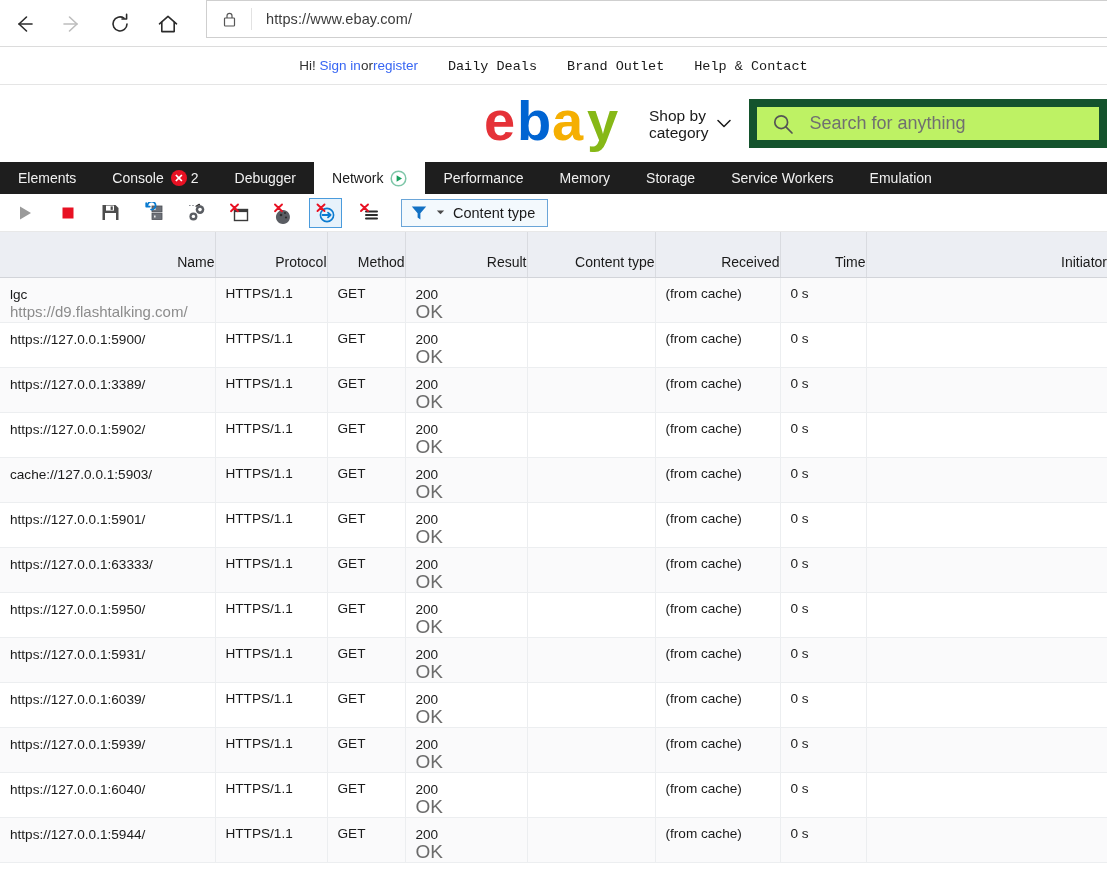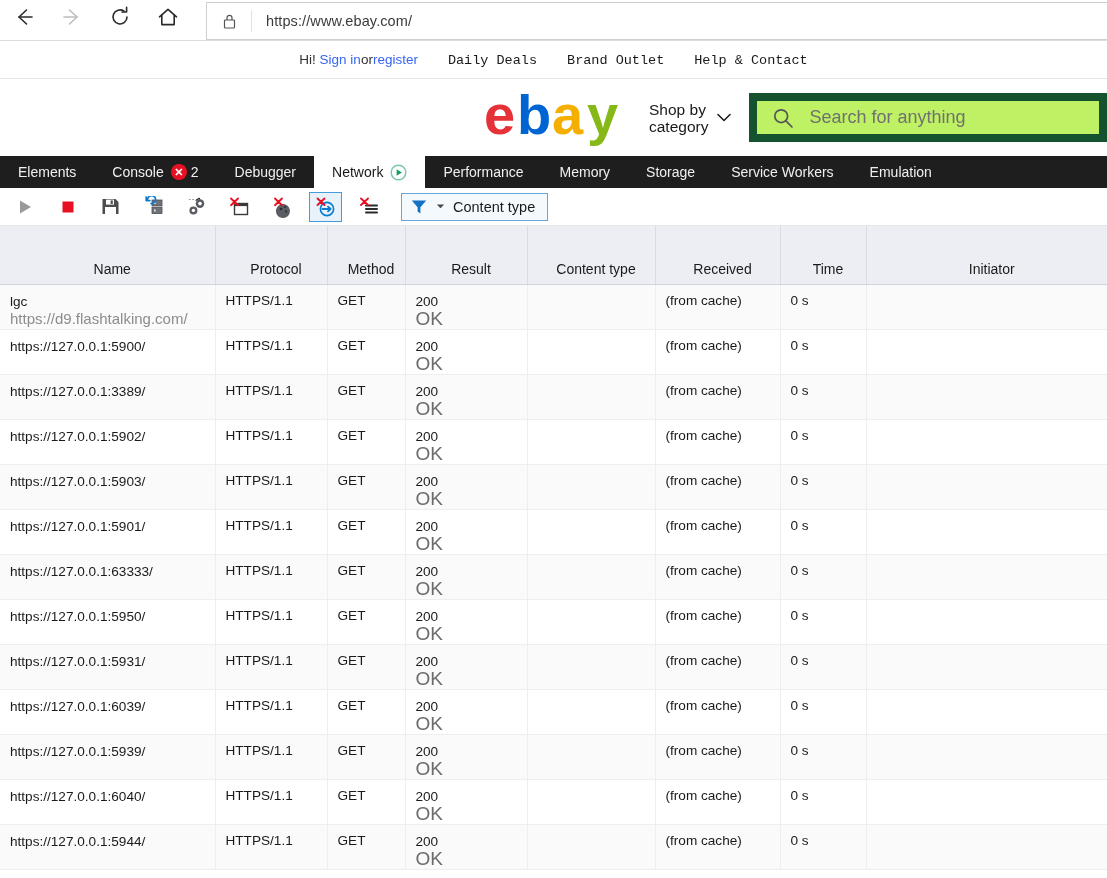--- a/index.html
+++ b/index.html
@@ -11,23 +11,23 @@
     width: 1107px;
     height: 878px;
     overflow: hidden;
     font-family: "Liberation Sans", sans-serif;
     color: #1a1a1a;
     -webkit-font-smoothing: antialiased;
   }
 
   
   .browser-bar {
-    height: 41px;
-    display: flex;
-    align-items: flex-end;
+    height: 47px;
+    display: flex;
+    align-items: flex-start;
     background: #ffffff;
     border-bottom: 1px solid #dcdcdc;
     box-sizing: border-box;
   }
   .nav-btn {
     width: 48px;
     height: 47px;
     display: flex;
     align-items: center;
     justify-content: center;
@@ -216,24 +216,24 @@
   
   .net-table {
     width: 1107px;
     border-collapse: collapse;
     table-layout: fixed;
     font-size: 13.6px;
   }
   .net-table th {
     background: #eceef3;
     font-weight: normal;
-    text-align: center;
+    text-align: right;
     vertical-align: bottom;
     padding: 0 0 7px 10px;
-    height: 58px;
+    height: 45px;
     color: #1a1a1a;
     font-size: 14px;
     border-right: 1px solid #d9dbe0;
     border-bottom: 1px solid #d2d4d9;
     box-sizing: border-box;
   }
   .net-table th:last-child { border-right: none; }
   .net-table td {
     vertical-align: top;
     padding: 8px 0 0 10px;
@@ -554,21 +554,21 @@
             <span class="res-code">200</span>
             <span class="res-text">OK</span>
           </td>
           <td></td>
           <td class="muted">(from cache)</td>
           <td>0 s</td>
           <td></td>
         </tr>
         <tr>
           <td>
-            <span class="cell-name-main">https://127.0.0.1:5903/</span>
+            <span class="cell-name-main">cache://127.0.0.1:5903/</span>
           </td>
           <td>HTTPS/1.1</td>
           <td>GET</td>
           <td>
             <span class="res-code">200</span>
             <span class="res-text">OK</span>
           </td>
           <td></td>
           <td class="muted">(from cache)</td>
           <td>0 s</td>

